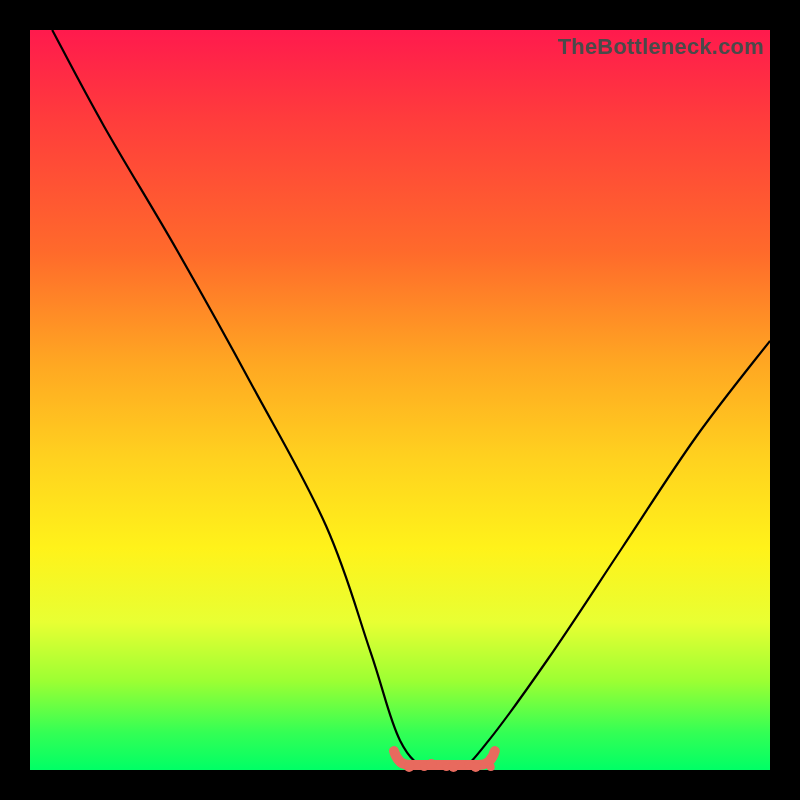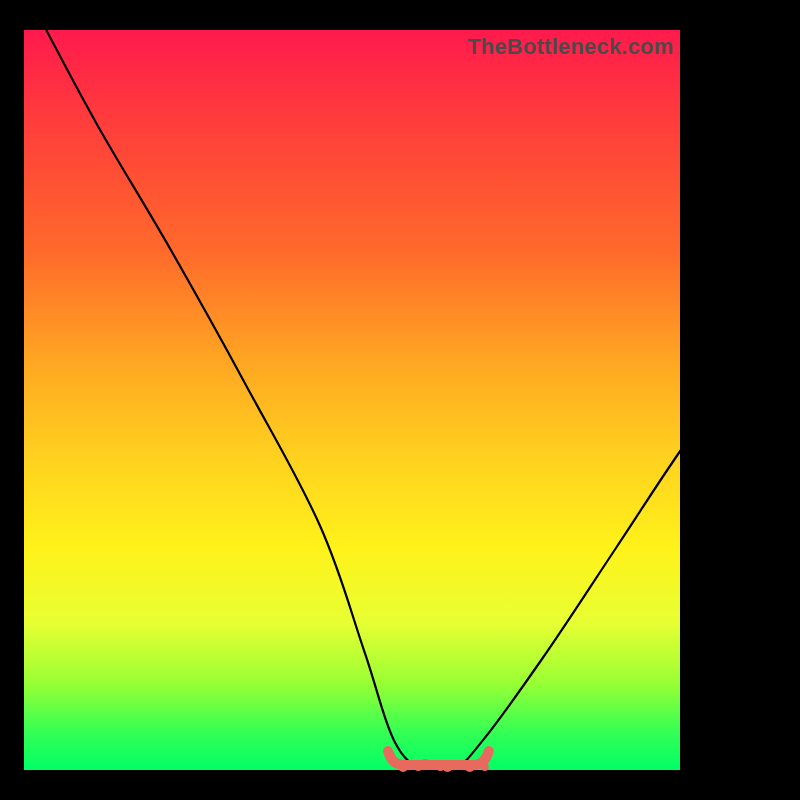--- a/index.html
+++ b/index.html
@@ -12,23 +12,23 @@
     font-family: Arial, Helvetica, sans-serif;
   }
   .frame {
     position: relative;
     width: 800px;
     height: 800px;
     background: #000;
   }
   .plot-area {
     position: absolute;
-    left: 24px;
+    left: 30px;
     top: 30px;
-    width: 656px;
+    width: 740px;
     height: 740px;
     
     background: linear-gradient(
       to bottom,
       #ff1a4d 0%,
       #ff3c3c 12%,
       #ff6a2b 30%,
       #ffa722 45%,
       #ffd21f 58%,
       #fff21a 70%,

